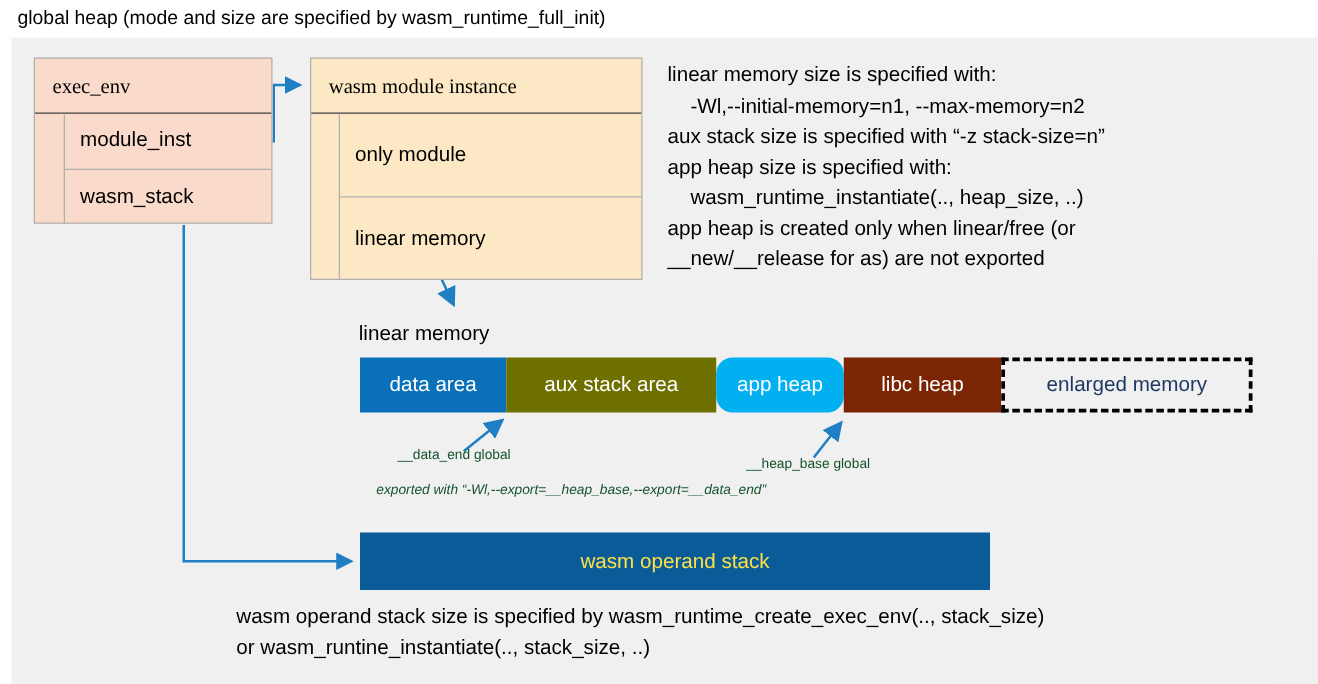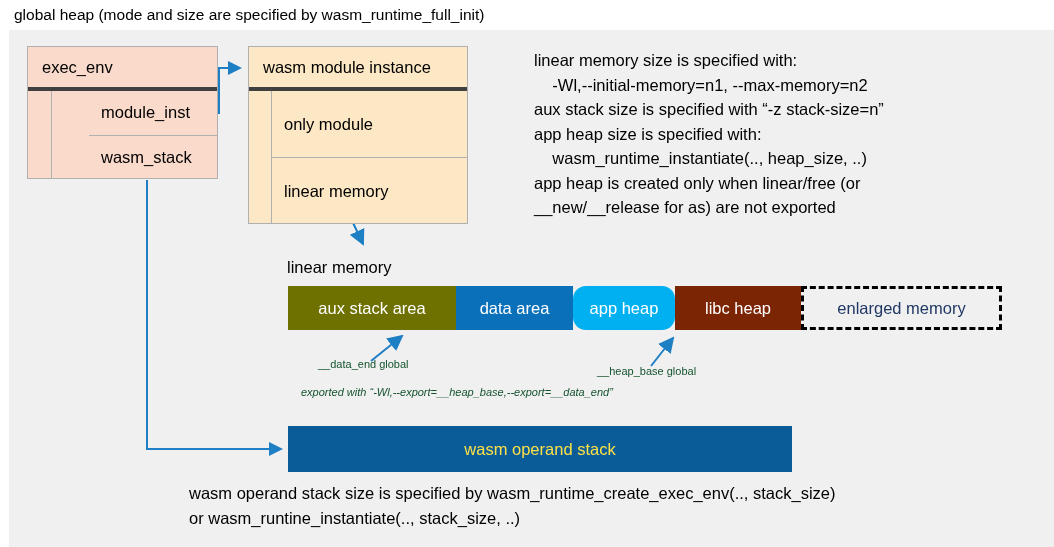--- a/index.html
+++ b/index.html
@@ -48,21 +48,22 @@
     box-sizing: border-box;
     display: flex;
     align-items: center;
     font-size: 16.5px;
     color: #000;
     white-space: nowrap;
   }
   .struct-head {
     width: 100%;
     padding-left: 14px;
-    border-bottom: 4px solid #404040;
+    border-bottom: 1px solid #404040;
+    font-family: Liberation Serif, serif;
   }
   .struct-sub {
     padding-left: 12px;
     border-bottom: 1px solid #b0b0b0;
     flex: 1;
   }
   .struct-sub.last { border-bottom: none; }
   .indent-col {
     border-right: 1px solid #b0b0b0;
     box-sizing: border-box;
@@ -74,21 +75,21 @@
   #exec-env {
     left: 27px; top: 46px; width: 191px; height: 133px;
     background: #fadacb;
   }
   #exec-env .struct-head { height: 44px; }
   #exec-env .indent-col { width: 24px; }
   #exec-env .struct-sub { height: 44px; }
 
   
   #module-inst-box {
-    left: 248px; top: 46px; width: 220px; height: 178px;
+    left: 248px; top: 46px; width: 266px; height: 178px;
     background: #fce8c4;
   }
   #module-inst-box .struct-head { height: 44px; }
   #module-inst-box .indent-col { width: 23px; }
   #module-inst-box .struct-sub { height: 44px; }
 
   
   .info-text {
     position: absolute;
     left: 534px;
@@ -198,21 +199,21 @@
     <path d="M371,361 L402,336" stroke="#1f7fc4" stroke-width="2" fill="none" marker-end="url(#ah2)"></path>
   </g>
 
   <g>
     <path d="M651,366 L673,338" stroke="#1f7fc4" stroke-width="2" fill="none" marker-end="url(#ah2)"></path>
   </g>
 </svg>
 
 <div class="struct-box" id="exec-env" style="background: rgb(250, 218, 203);">
   <div class="struct-row struct-head">exec_env</div>
-  <div class="sub-wrap" style="height:88px;gap:37px;">
+  <div class="sub-wrap" style="height:88px;">
     <div class="indent-col"></div>
     <div class="sub-col">
       <div class="struct-row struct-sub">module_inst</div>
       <div class="struct-row struct-sub last">wasm_stack</div>
     </div>
   </div>
 </div>
 
 <div class="struct-box" id="module-inst-box" style="background: rgb(252, 232, 196);">
   <div class="struct-row struct-head">wasm module instance</div>
@@ -228,22 +229,22 @@
 <div class="info-text">linear memory size is specified with:
     -Wl,--initial-memory=n1, --max-memory=n2
 aux stack size is specified with “-z stack-size=n”
 app heap size is specified with:
     wasm_runtime_instantiate(.., heap_size, ..)
 app heap is created only when linear/free (or
 __new/__release for as) are not exported</div>
 
 <div class="lm-label">linear memory</div>
 <div class="mem-bar" id="mem-bar">
+    <div class="mem-seg" style="width: 117px; background: rgb(11, 112, 186);">data area</div>
     <div class="mem-seg" style="width: 168px; background: rgb(110, 112, 0);">aux stack area</div>
-    <div class="mem-seg" style="width: 117px; background: rgb(11, 112, 186);">data area</div>
     <div class="mem-seg" style="width: 102px; background: rgb(0, 176, 240); border-radius: 13px;">app heap</div>
     <div class="mem-seg" style="width: 126px; background: rgb(123, 37, 4);">libc heap</div>
     <div class="mem-seg dashed" style="width: 201px;">enlarged memory</div>
   </div>
 
 <div class="anno" id="anno-data-end">__data_end global</div>
 <div class="anno" id="anno-heap-base">__heap_base global</div>
 <div class="anno" id="anno-exported">exported with “-Wl,--export=__heap_base,--export=__data_end”</div>
 
 <div id="operand-stack" style="background: rgb(10, 92, 153);">wasm operand stack</div>

